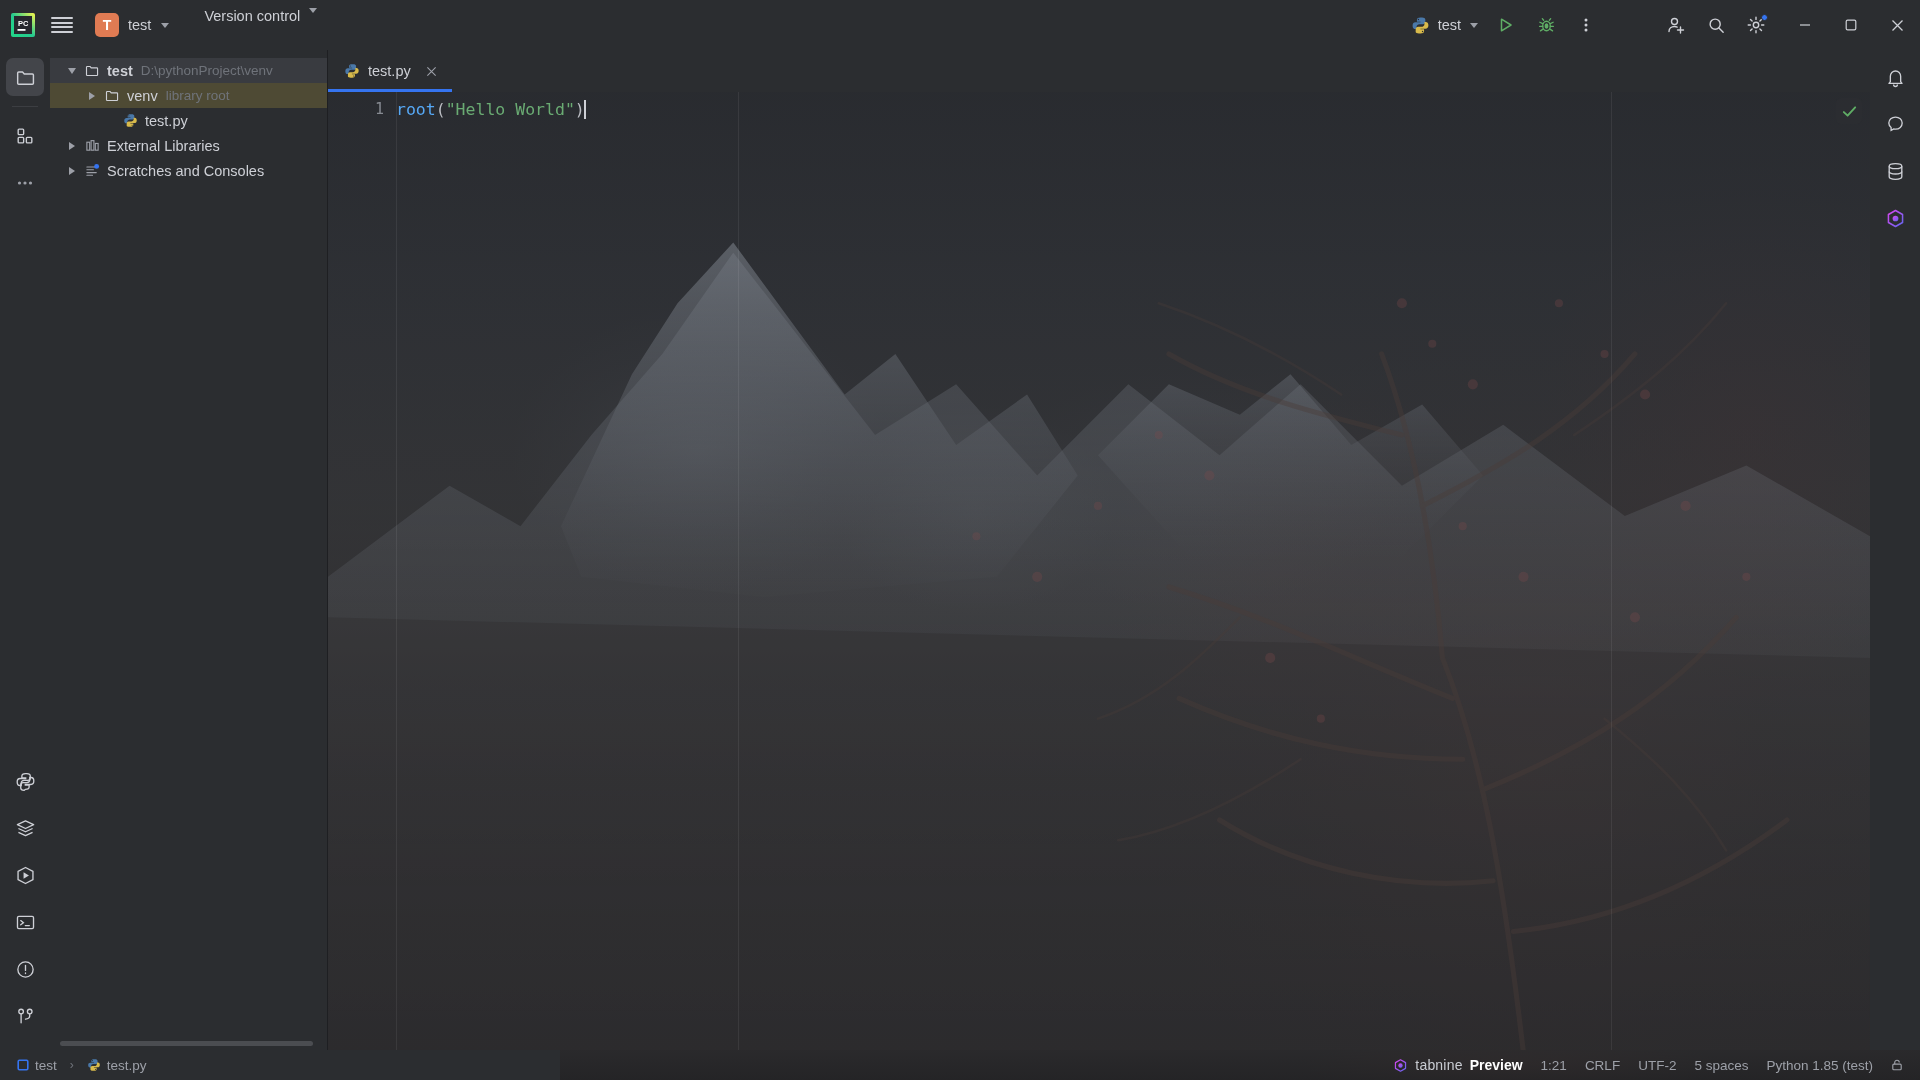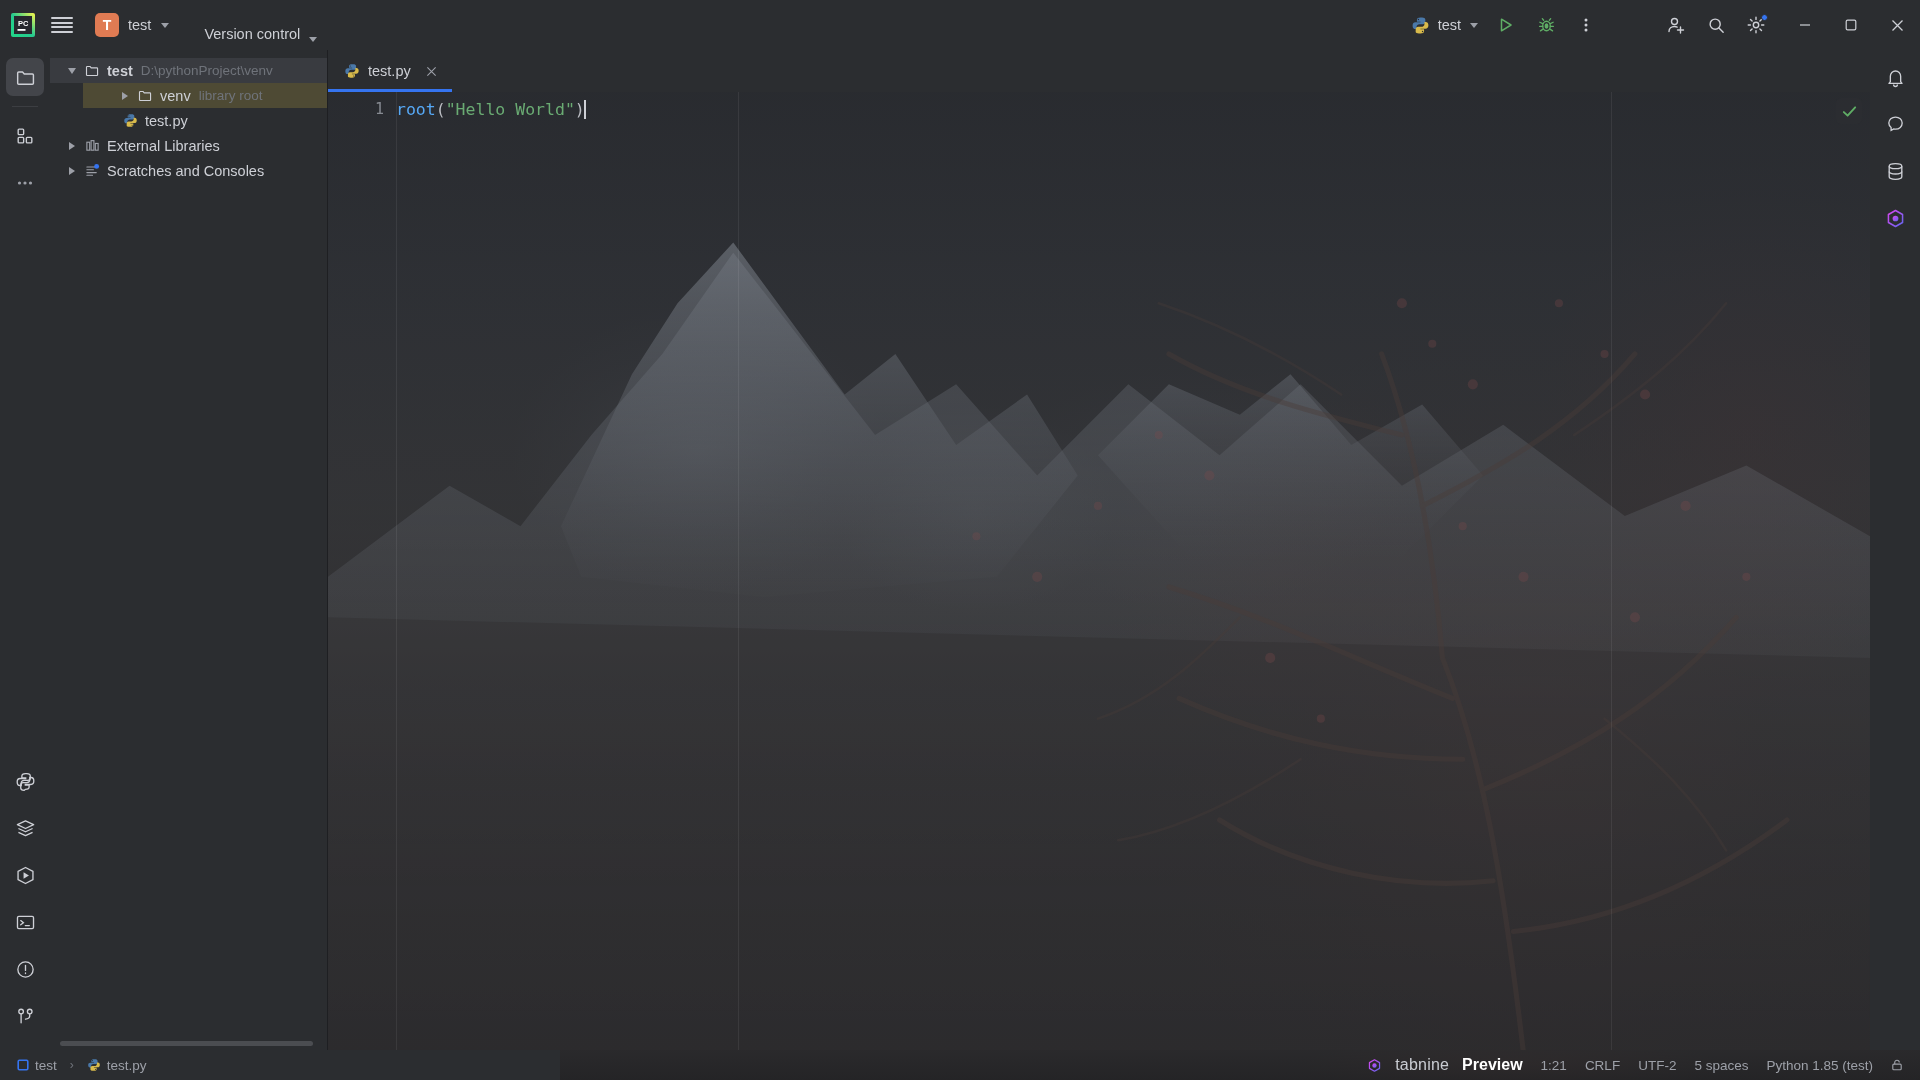--- a/index.html
+++ b/index.html
@@ -52,21 +52,21 @@
     color: #fff; font-size: 14px; font-weight: 600;
     display: flex; align-items: center; justify-content: center;
     line-height: 1;
   }
   .tb-text { color: #ced0d6; font-size: 14.5px; white-space: nowrap; }
   .chev {
     width: 0; height: 0; border-left: 4.5px solid transparent; border-right: 4.5px solid transparent;
     border-top: 5px solid #9da0a8; margin-left: 1px;
   }
   .vcs-chip {
-    display: flex; align-items: flex-end; gap: 8px;
+    display: flex; align-items: flex-start; gap: 8px;
     height: 34px; padding: 0 10px; border-radius: 6px; margin-left: 14px;
   }
 
   .run-chip {
     display: flex; align-items: center; gap: 8px;
     height: 34px; padding: 0 8px; border-radius: 6px;
   }
 
   .winbtn {
     width: 46px; height: 50px;
@@ -113,21 +113,21 @@
     display: flex; align-items: center;
     padding-left: 14px; gap: 7px;
   }
   .projhdr .lbl { color: #ced0d6; font-size: 14.5px; font-weight: 600; }
   .tree { flex: 1 1 auto; padding-top: 8px; overflow: hidden; position: relative; }
   .trow {
     height: 25px; display: flex; align-items: center;
     padding-right: 8px; white-space: nowrap;
     font-size: 14.5px; color: #ced0d6;
   }
-  .trow.selected { background: #4e4a34; margin-left: 33px; }
+  .trow.selected { background: #4e4a34; }
   .trow.focusrow { background: #393b40; border-radius: 0; }
   .twist {
     width: 16px; height: 16px; flex: 0 0 16px;
     display: flex; align-items: center; justify-content: center;
     margin-right: 2px;
   }
   .arrow-r { width: 0; height: 0; border-top: 4.5px solid transparent; border-bottom: 4.5px solid transparent; border-left: 6px solid #9da0a8; }
   .arrow-d { width: 0; height: 0; border-left: 4.5px solid transparent; border-right: 4.5px solid transparent; border-top: 6px solid #9da0a8; }
   .ticon { width: 20px; flex: 0 0 20px; display: flex; align-items: center; justify-content: center; margin-right: 5px; }
   .tlabel { color: #ced0d6; }
@@ -239,21 +239,21 @@
     background: #2b2d30;
     position: relative; z-index: 40;
     font-size: 13.5px; color: #9da0a8;
     padding: 0 8px 0 12px;
   }
   .sb-left { display: flex; align-items: center; gap: 7px; }
   .sb-right { display: flex; align-items: center; gap: 0; margin-left: auto; }
   .sb-item { padding: 0 9px; height: 24px; display: flex; align-items: center; gap: 7px; border-radius: 5px; white-space: nowrap; }
   .crumb { display: flex; align-items: center; gap: 6px; padding: 0 5px; height: 22px; border-radius: 4px; color: #9da0a8; }
   .crumb-sep { color: #6f737a; font-size: 12px; margin: 0 1px; }
-  .tabnine { display: flex; align-items: center; gap: 13px; color: #ced0d6; font-size: 16px; }
+  .tabnine { display: flex; align-items: center; gap: 7px; color: #ced0d6; font-size: 14px; }
   .tabnine .tn-pre { font-weight: 700; color: #fff; }
   .tn-lower { font-weight: 400; color: #c9ccd2; letter-spacing: .2px; }
 
   
   .sb-photo {
     position: absolute; left: 560px; right: 0; top: 0; bottom: 0;
     background:
       linear-gradient(to bottom, rgba(40,40,42,0.82), rgba(34,34,36,0.86)),
       radial-gradient(ellipse 300px 40px at 70% 50%, rgba(120,80,72,0.5), rgba(0,0,0,0) 70%),
       #343234;

